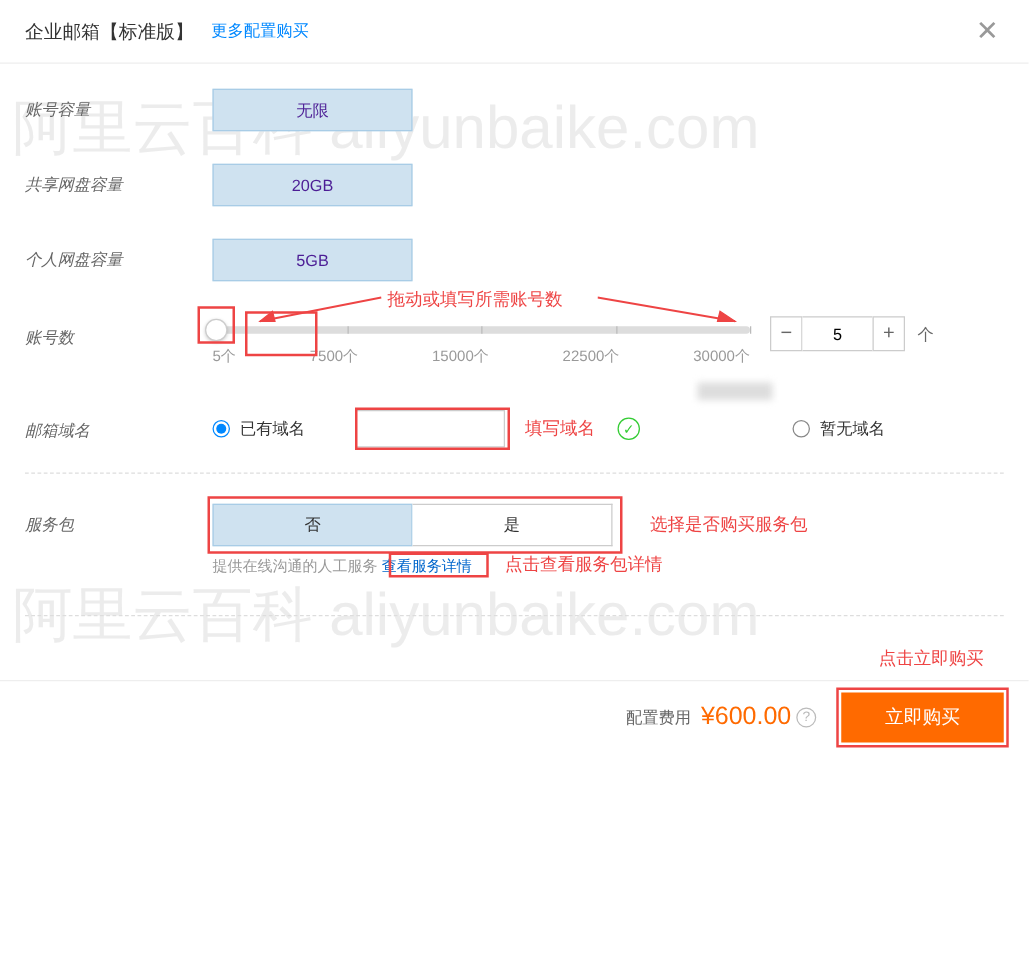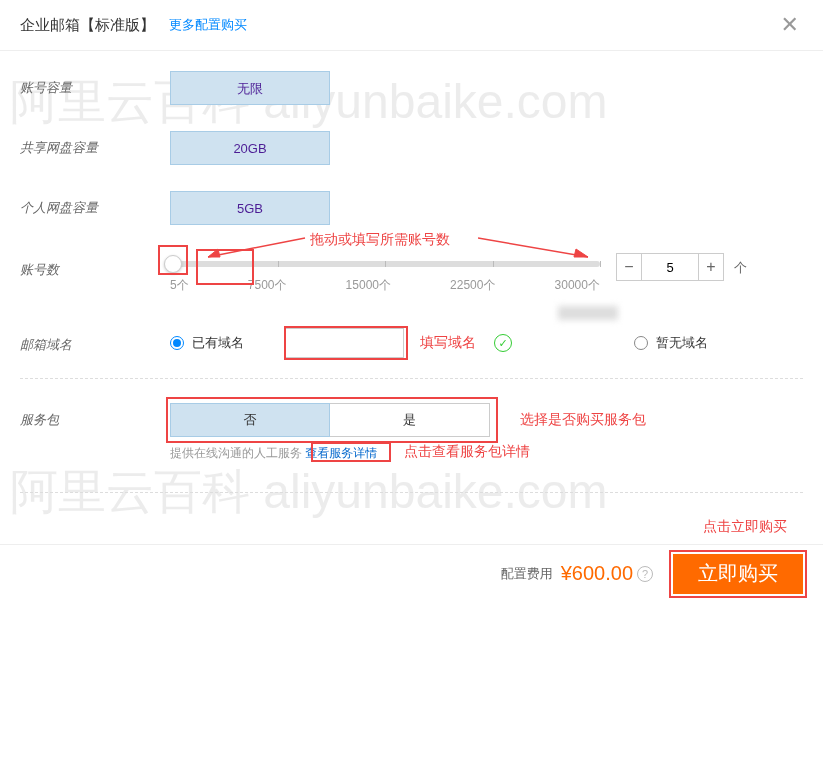--- a/index.html
+++ b/index.html
@@ -230,21 +230,21 @@
       width: 16px; height: 16px; border-radius: 50%;
       border: 1px solid #bbb; color: #bbb;
       display: inline-flex; align-items: center; justify-content: center;
       font-size: 11px; margin-right: 20px;
     }
     .buy-btn {
       width: 130px; height: 40px;
       background: #ff6a00;
       color: #fff;
       border: none;
-      font-size: 20px;
+      font-size: 15px;
       cursor: pointer;
     }
   </style>
 </head>
 <body>
 
 <div class="watermark" style="top:70px; left:10px;">阿里云百科 aliyunbaike.com</div>
 <div class="watermark" style="top:460px; left:10px;">阿里云百科 aliyunbaike.com</div>
 
 <div class="dialog">

